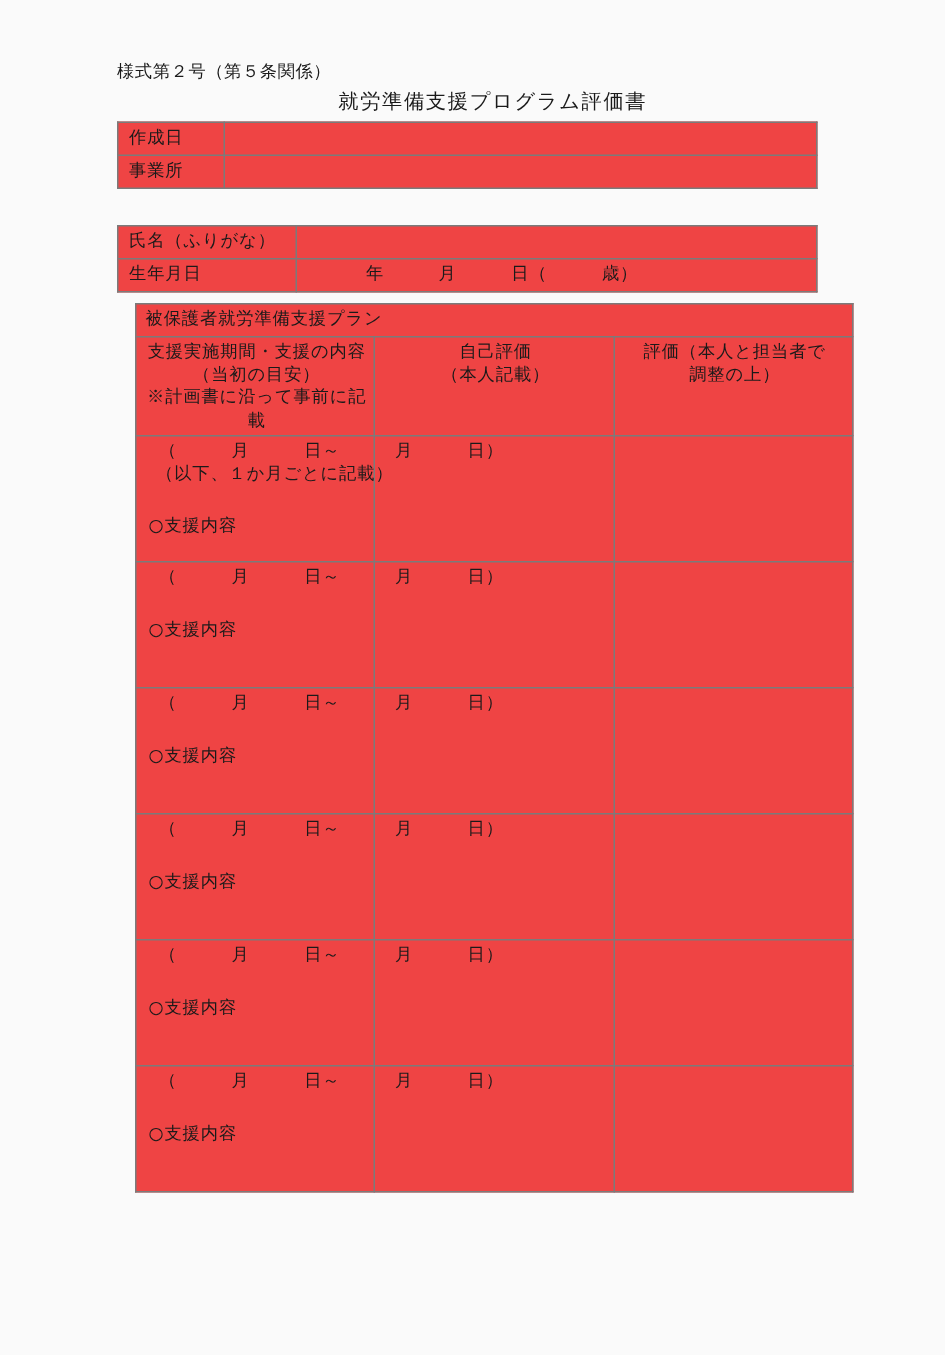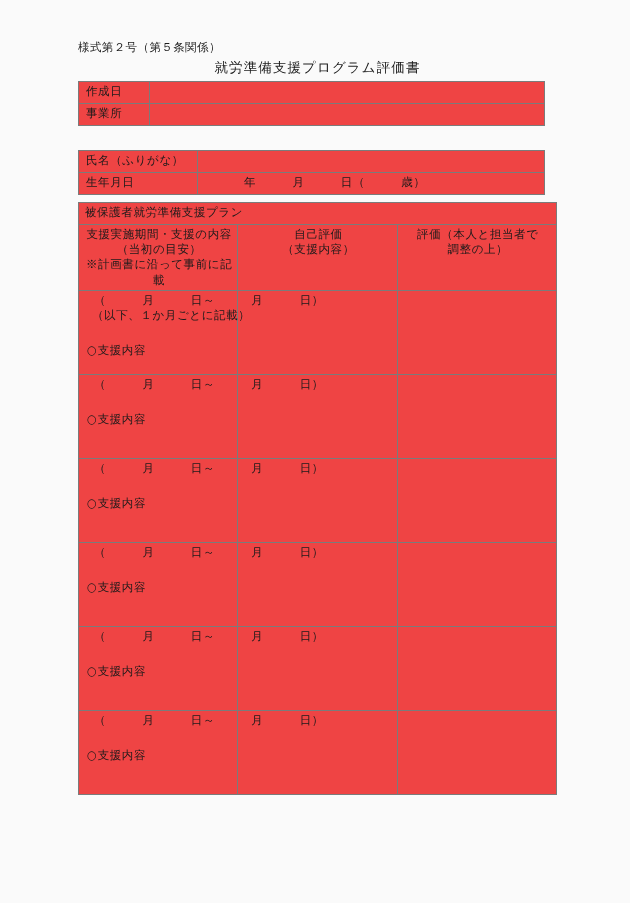--- a/index.html
+++ b/index.html
@@ -30,21 +30,21 @@
     left: 78px;
     top: 40px;
     font-size: 11.5px;
     letter-spacing: 0.4px;
     white-space: nowrap;
   }
 
   
   .doc-title {
     position: absolute;
-    left: 78px;
+    left: 89px;
     top: 59px;
     width: 479px;
     text-align: center;
     font-size: 13.5px;
     letter-spacing: 1.1px;
     white-space: nowrap;
   }
 
   
   table.frame {
@@ -85,21 +85,21 @@
   }
   .dob-inner {
     display: inline-block;
     padding-left: 46px;
     white-space: pre;
     letter-spacing: 0.6px;
   }
 
   
   #table-plan {
-    left: 78px;
+    left: 90px;
     top: 202px;
     width: 479px;
   }
   #table-plan td {
     padding: 2px 4px 2px 6px;
   }
   #table-plan td.plan-banner {
     height: 17px;
   }
   #table-plan td.colhead {
@@ -170,21 +170,21 @@
         <td class="plan-banner" colspan="3">被保護者就労準備支援プラン</td>
       </tr>
 
       <tr>
         <td class="colhead col-content">
           <span class="colhead-line1">支援実施期間・支援の内容（当初の目安）</span>
           <span class="colhead-line2">※計画書に沿って事前に記載</span>
         </td>
         <td class="colhead col-self">
           <span class="colhead-line1">自己評価</span>
-          <span class="colhead-line2">（支援内容）</span>
+          <span class="colhead-line2">（本人記載）</span>
         </td>
         <td class="colhead col-eval">
           <span class="colhead-line1">評価（本人と担当者で</span>
           <span class="colhead-line2">調整の上）</span>
         </td>
       </tr>
 
       <tr class="plan-row-first">
         <td class="body-cell col-content">
           <div class="cell-line indent1">（　　　月　　　日～　　　月　　　日）</div>

